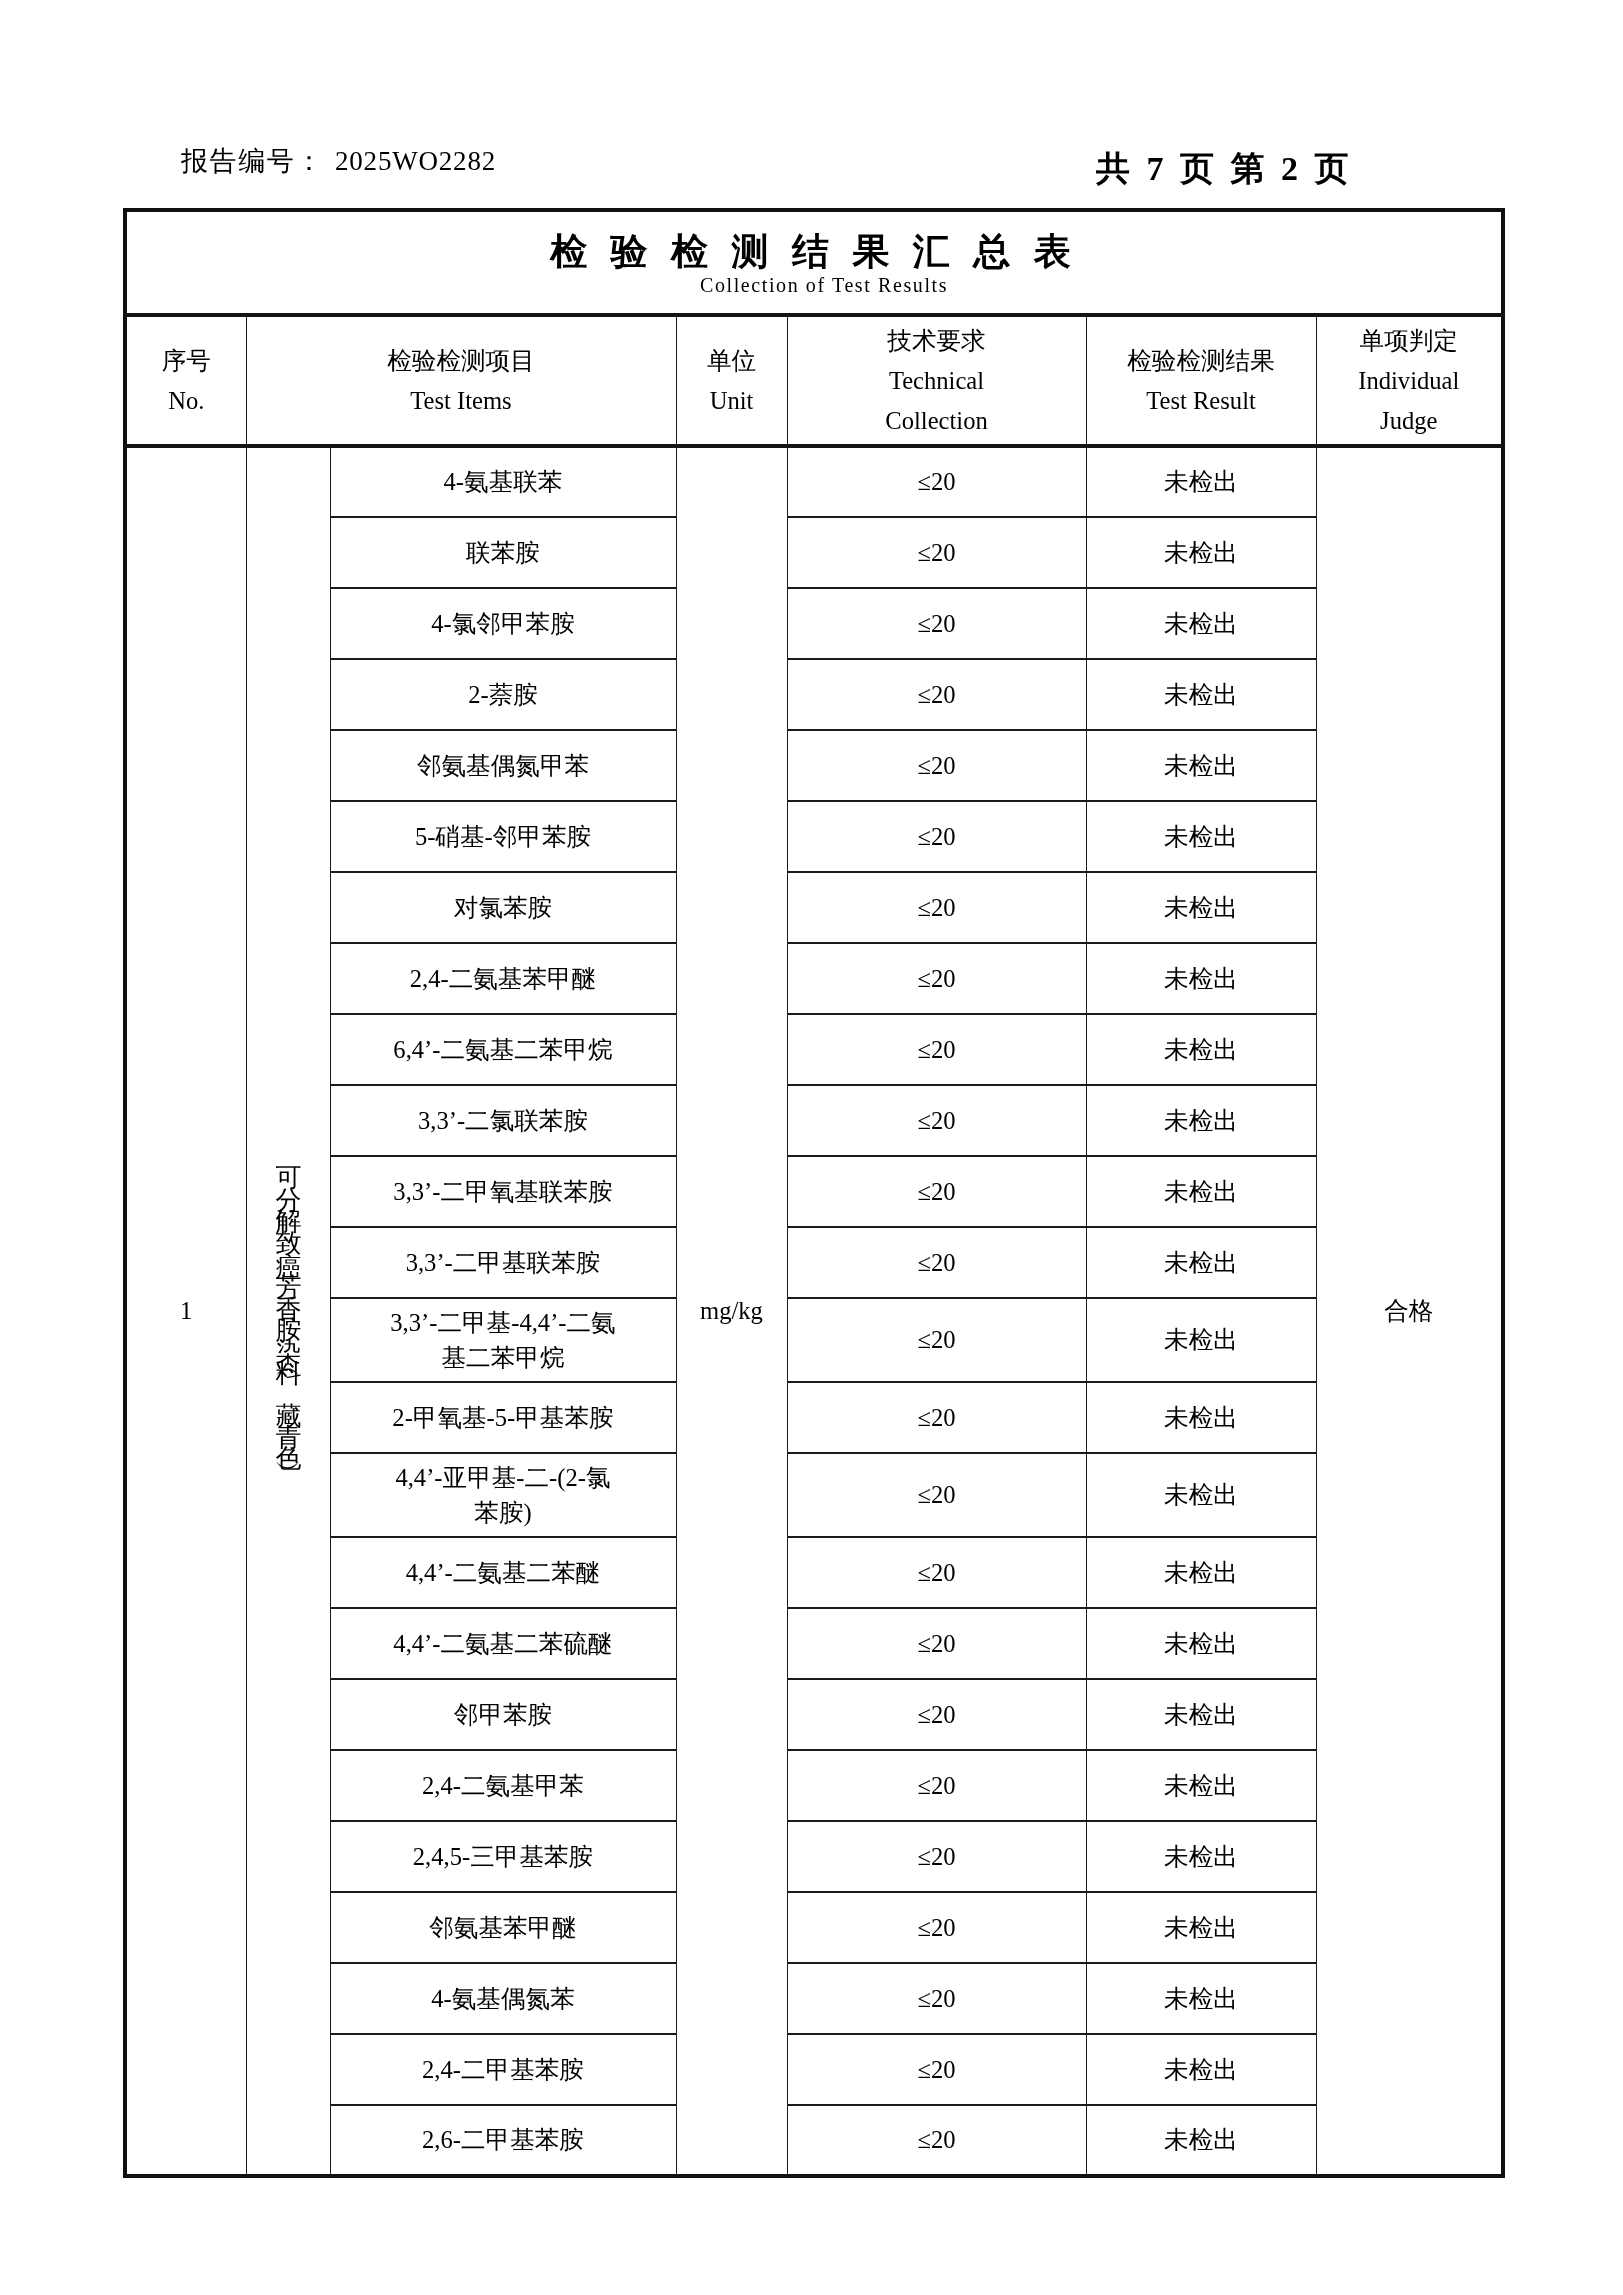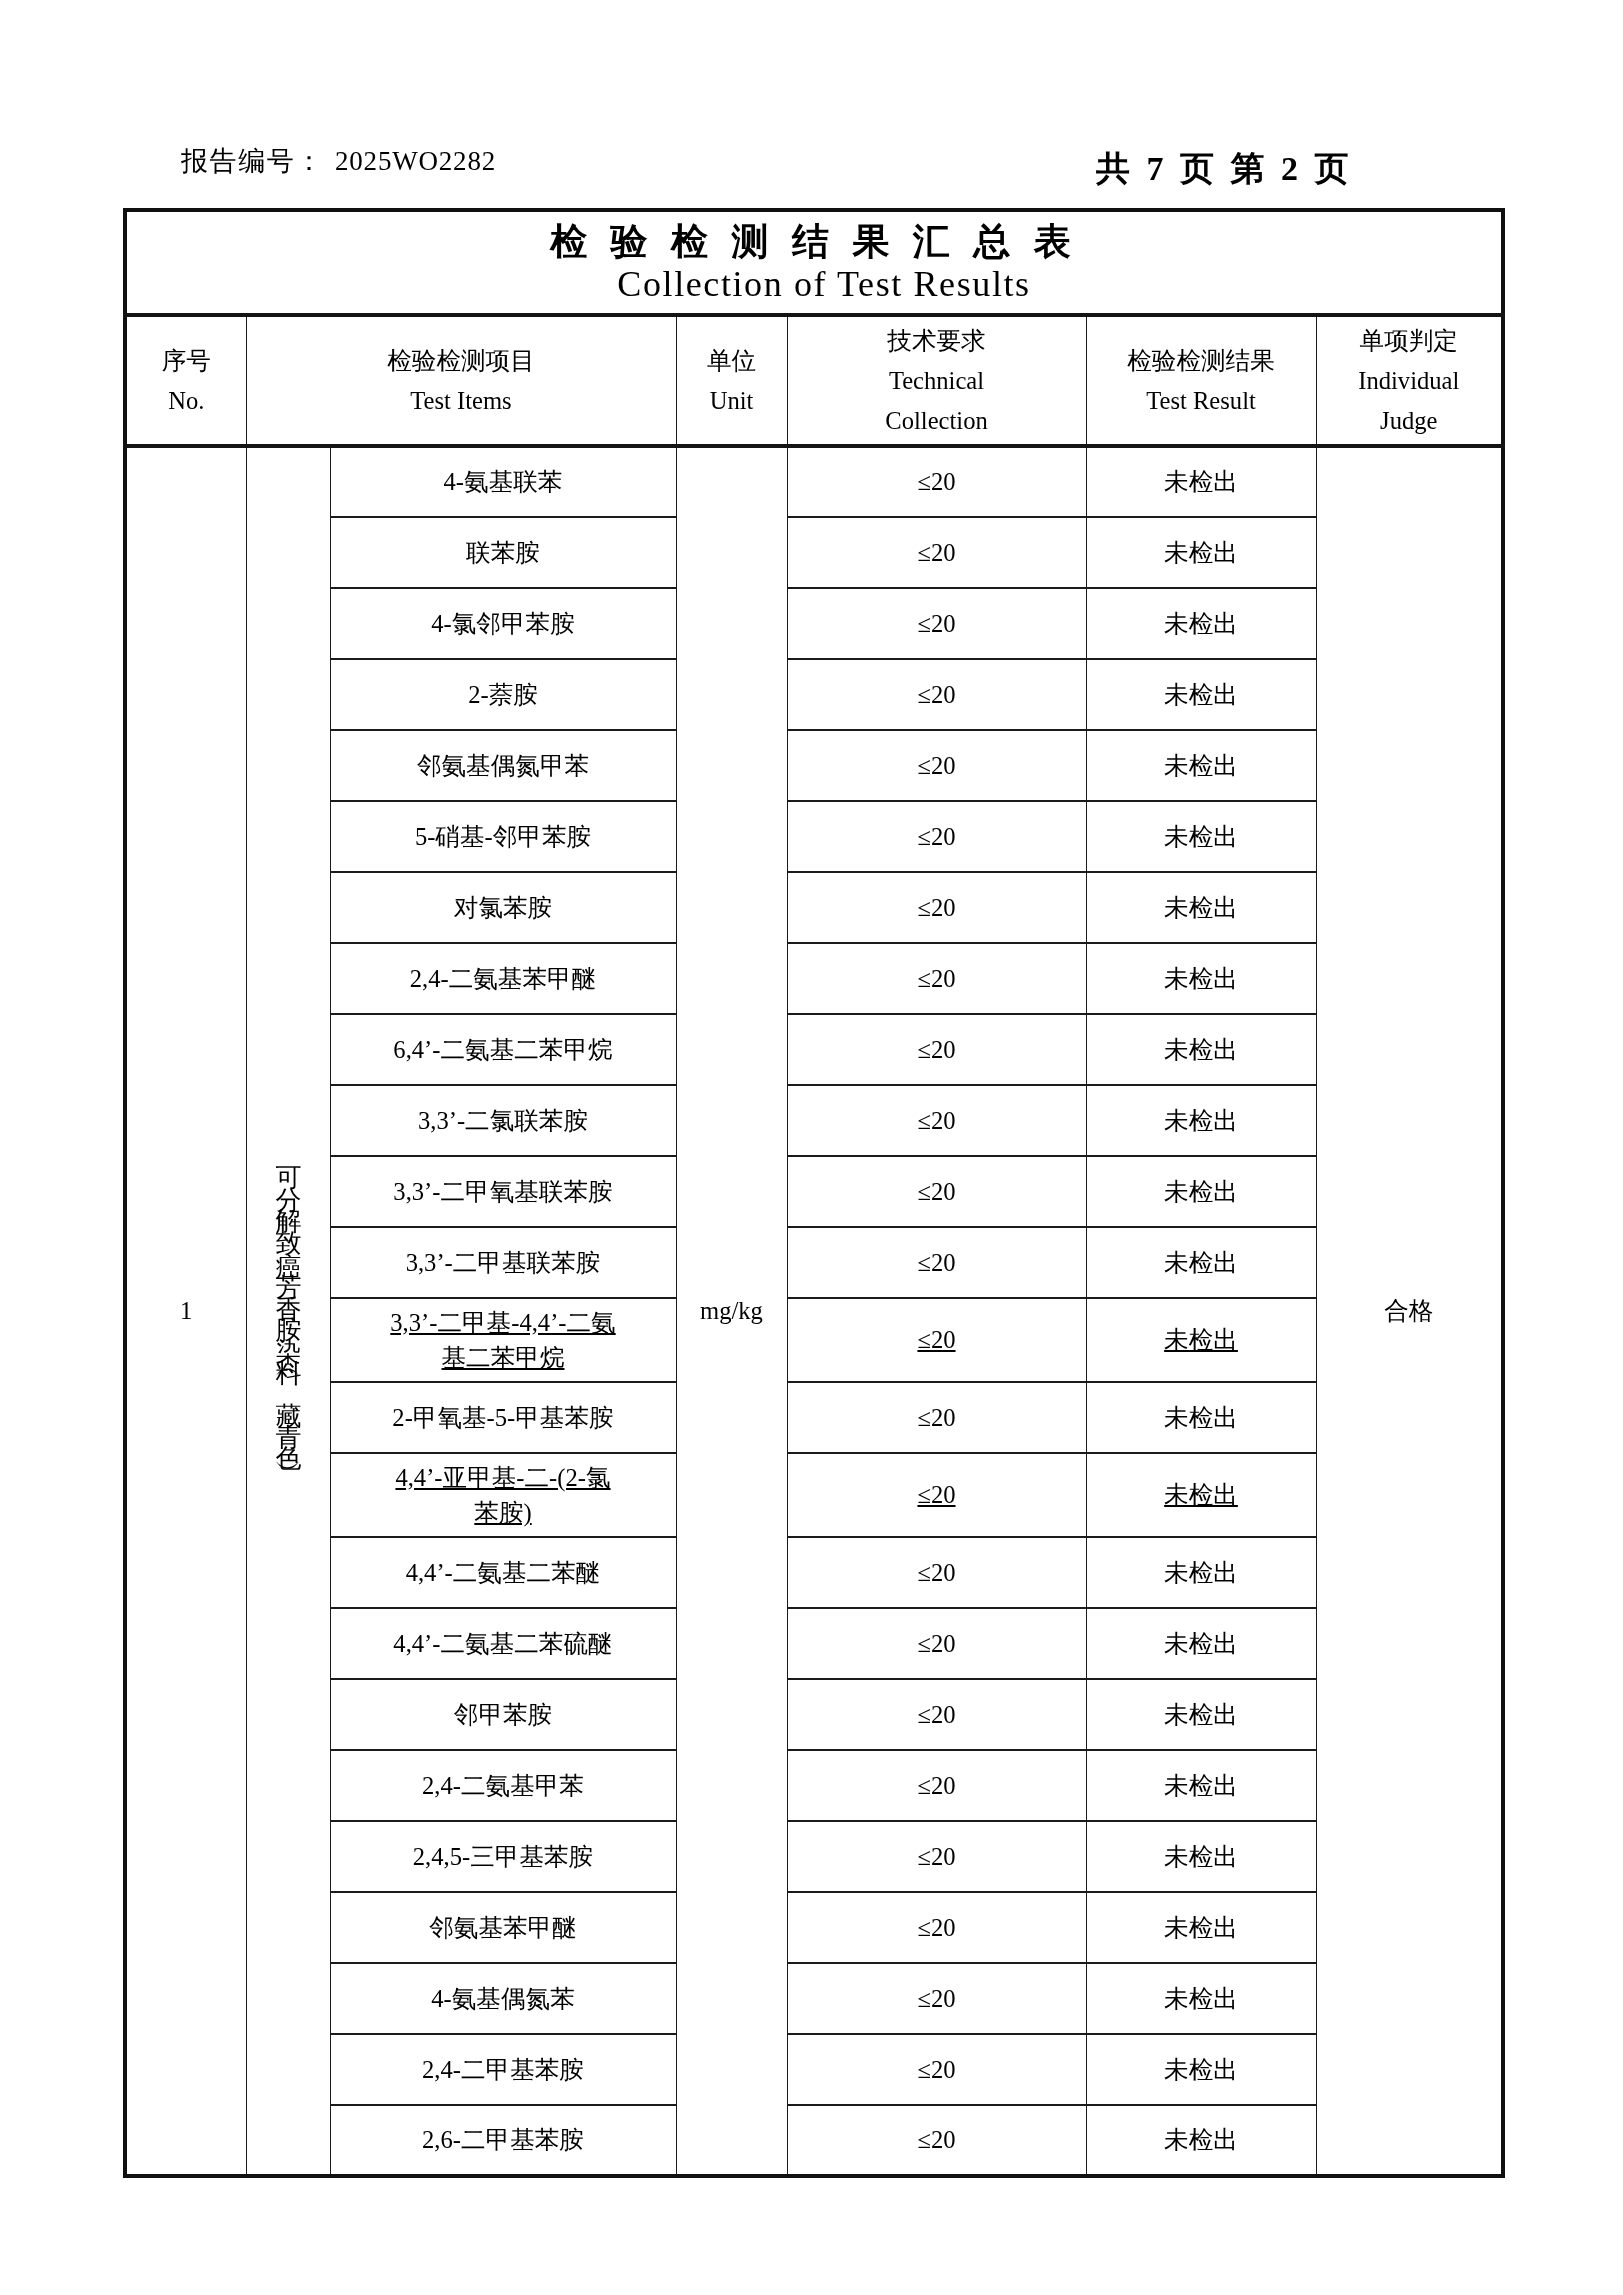--- a/index.html
+++ b/index.html
@@ -23,26 +23,26 @@
     border:4.8px solid #101010;
   }
   .results td {
     border-left:1.6px solid #1b1b1b; border-right:1.6px solid #1b1b1b;
     border-top:2.4px solid #1b1b1b; border-bottom:2.4px solid #1b1b1b;
     text-align:center; vertical-align:middle; padding:0 4.8px;
     font-size:24.6px; line-height:1.45;
   }
   tr.title-row td { height:98px; border-bottom:4px solid #141414; padding:1.6px 0; }
   .title-cn { font-size:37px; font-weight:bold; letter-spacing:7.1px; line-height:1.22;text-align:center; }
-  .title-en { font-size:36px; letter-spacing:1.6px; line-height:1.15;margin-left:20px; }
+  .title-en { font-size:20px; letter-spacing:1.6px; line-height:1.15;margin-left:20px; }
 
   tr.colhdr-row td { height:127px; border-bottom:4px solid #141414; font-size:24.6px; line-height:1.62; }
 
   tr.r { height:71px; }
-  tr.r.tall { height:84px;text-decoration:underline; }
+  tr.r.tall { height:84px; }
   td.item-cell { white-space:pre-line;margin-left:39px; }
 
   td.cat-cell { padding:0; }
   .cat-vertical {
     display:inline-block;
     writing-mode:vertical-rl;
     font-size:26px;
     letter-spacing:21.4px;
     line-height:1.0;
     white-space:nowrap;

